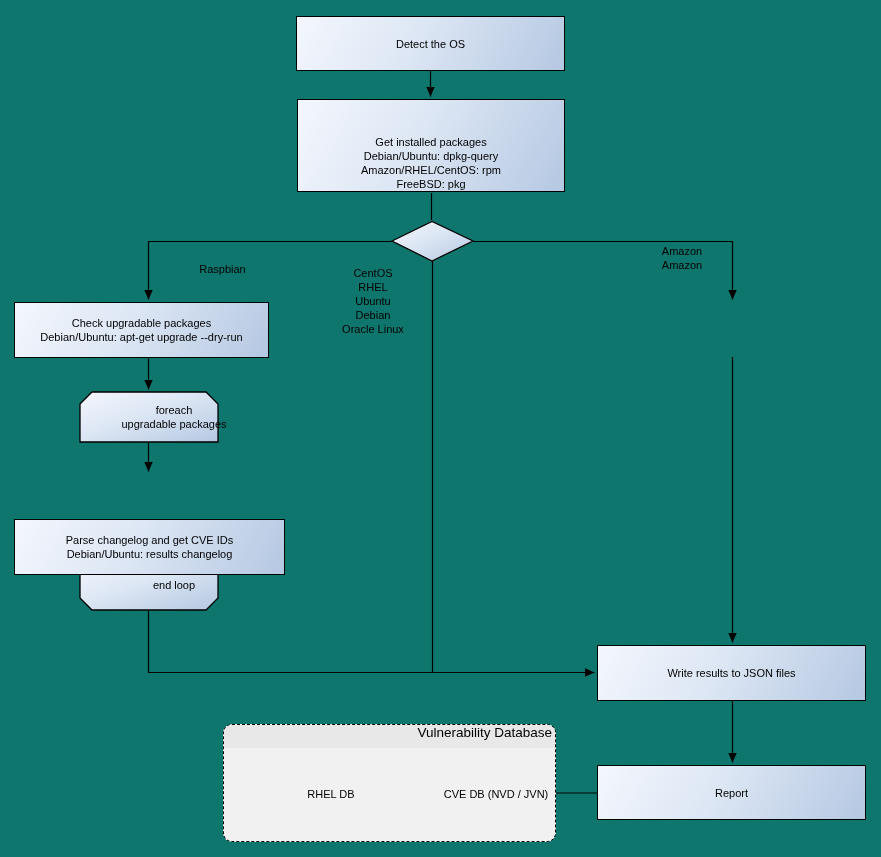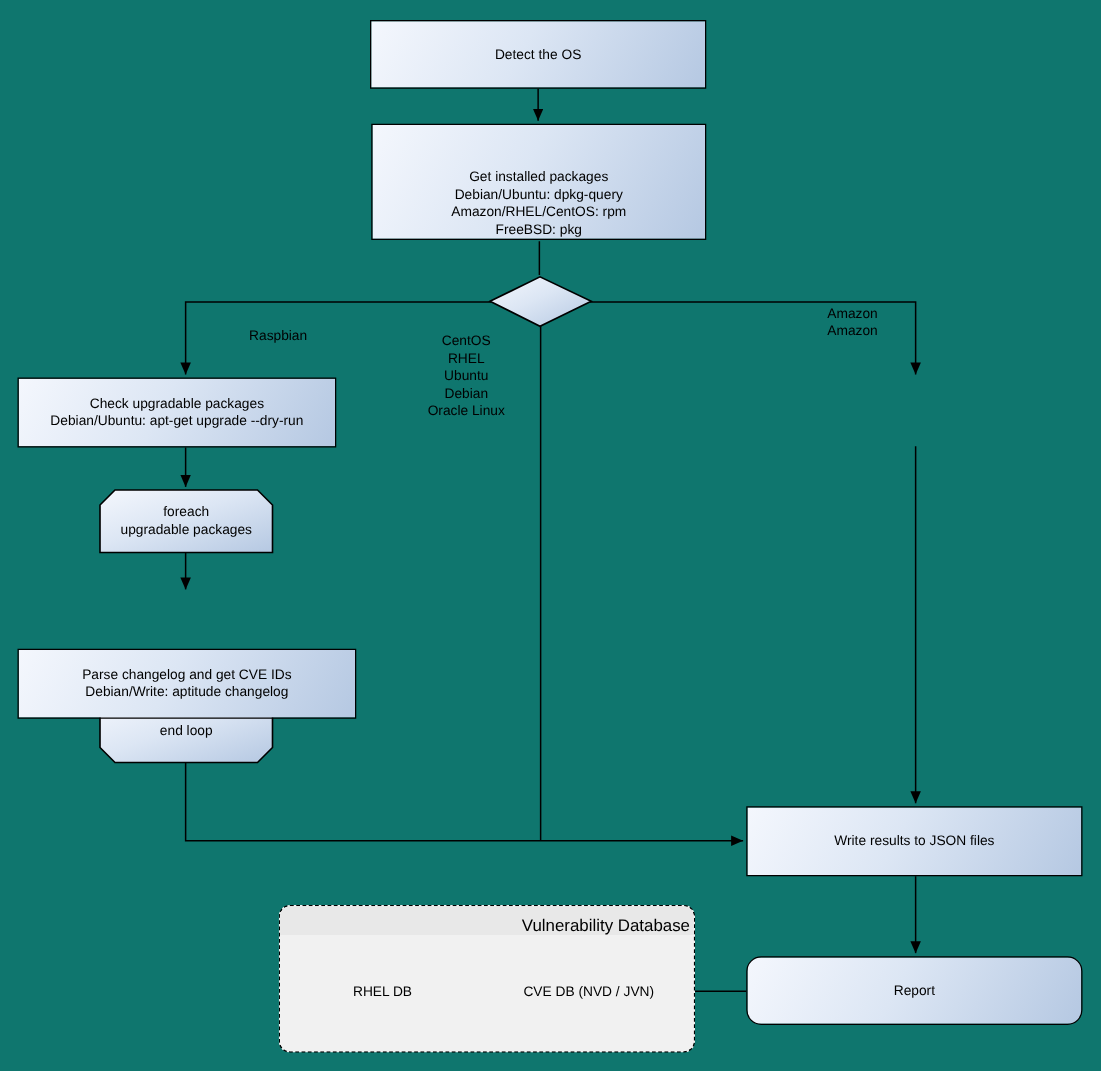--- a/index.html
+++ b/index.html
@@ -14,51 +14,52 @@
     position:absolute; box-sizing:border-box;
     border:1px solid #000;
     background:linear-gradient(118deg,#f4f7fd 0%,#dce6f4 45%,#b5c8e2 100%);
     display:flex; flex-direction:column; align-items:center; justify-content:center;
     text-align:center; font-size:11px; line-height:14px;
   }
   .overlay-label {
     position:absolute; display:flex; flex-direction:column; align-items:center;
     justify-content:center; text-align:center; font-size:11px; line-height:14px;
     pointer-events:none;
+    padding-left:25px;
   }
   .free-label {
     position:absolute; text-align:center; font-size:11px; line-height:14px;
   }
 
   #detect-os        { left:296px; top:16px;  width:269px; height:55px; }
   #get-installed    { left:297px; top:99px;  width:268px; height:93px;justify-content:flex-end; }
   #check-upgradable { left:14px;  top:302px; width:255px; height:56px; }
   #parse-changelog  { left:14px;  top:474px; width:271px; height:56px;margin-top:45px; }
   #get-cve          { left:597px; top:302px; width:269px; height:55px; }
   #write-results    { left:597px; top:645px; width:269px; height:56px; }
-  #report           { left:597px; top:765px; width:269px; height:55px;border-radius:12px; }
+  #report           { left:597px; top:765px; width:269px; height:55px; }
 
   #foreach-label  { left:80px; top:392px; width:138px; height:50px; }
   #endloop-label  { left:80px; top:560px; width:138px; height:50px; }
   #oval-label     { left:238px; top:779px; width:136px; height:30px; }
   #cvedb-label    { left:402px; top:779px; width:138px; height:30px; }
 
   #label-raspbian { left:170px; top:262px; width:105px; }
   #label-middle   { left:327px; top:266px; width:92px;  }
   #label-right    { left:638px; top:244px; width:88px;  }
 
   #vuln-db {
     position:absolute; left:223px; top:724px; width:333px; height:118px;
     box-sizing:border-box; border:1.5px dashed #000; border-radius:9px;
     background:#f1f1f1;
   }
   #vuln-db-header {
     position:absolute; left:0; top:0; right:0; height:23px;
     background:#e8e8e8; border-radius:8px 8px 0 0;
-    display:flex; align-items:flex-end; justify-content:flex-end;
+    display:flex; align-items:flex-start; justify-content:flex-end;
     font-size:13.5px; padding-right:3px; box-sizing:border-box;
   }
 </style>
 </head>
 <body>
 
 <div id="canvas">
 
   <svg class="layer">
     <defs>
@@ -124,21 +125,21 @@
     <div>FreeBSD: pkg</div>
   </div>
 
   <div class="node" id="check-upgradable">
     <div>Check upgradable packages</div>
     <div>Debian/Ubuntu: apt-get upgrade --dry-run</div>
   </div>
 
   <div class="node" id="parse-changelog">
     <div>Parse changelog and get  CVE IDs</div>
-    <div>Debian/Write: aptitude changelog</div>
+    <div>Debian/Ubuntu: results changelog</div>
   </div>
 
 
   <div class="node" id="write-results">
     <div>Write results to JSON files</div>
   </div>
 
   <div class="node" id="report">
     <div>Report</div>
   </div>

